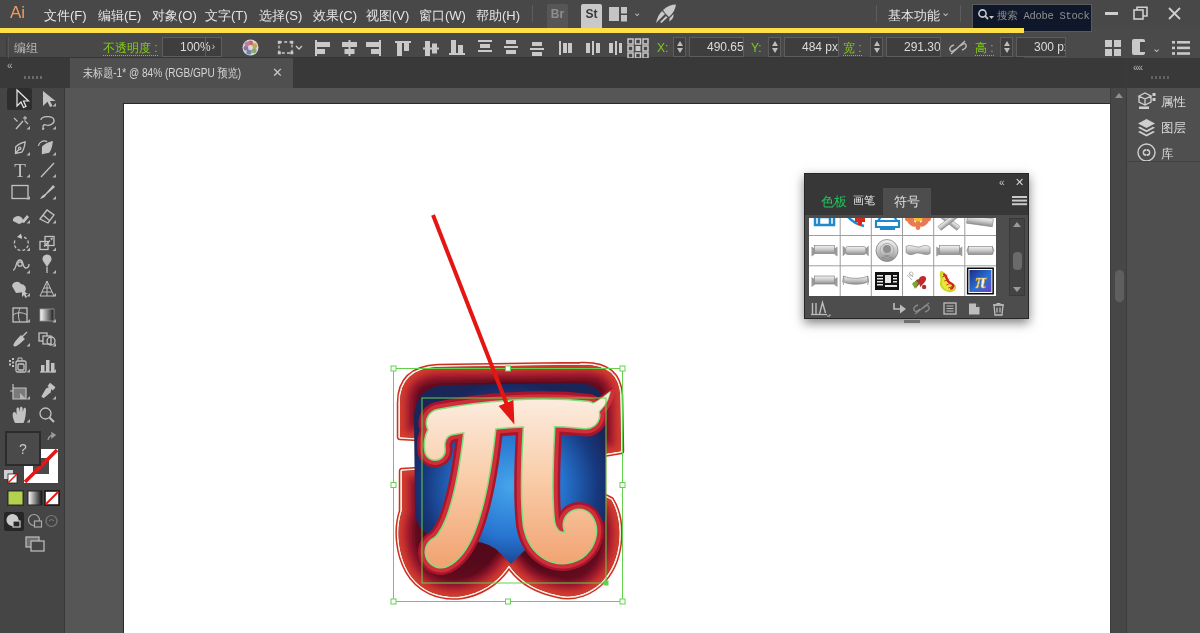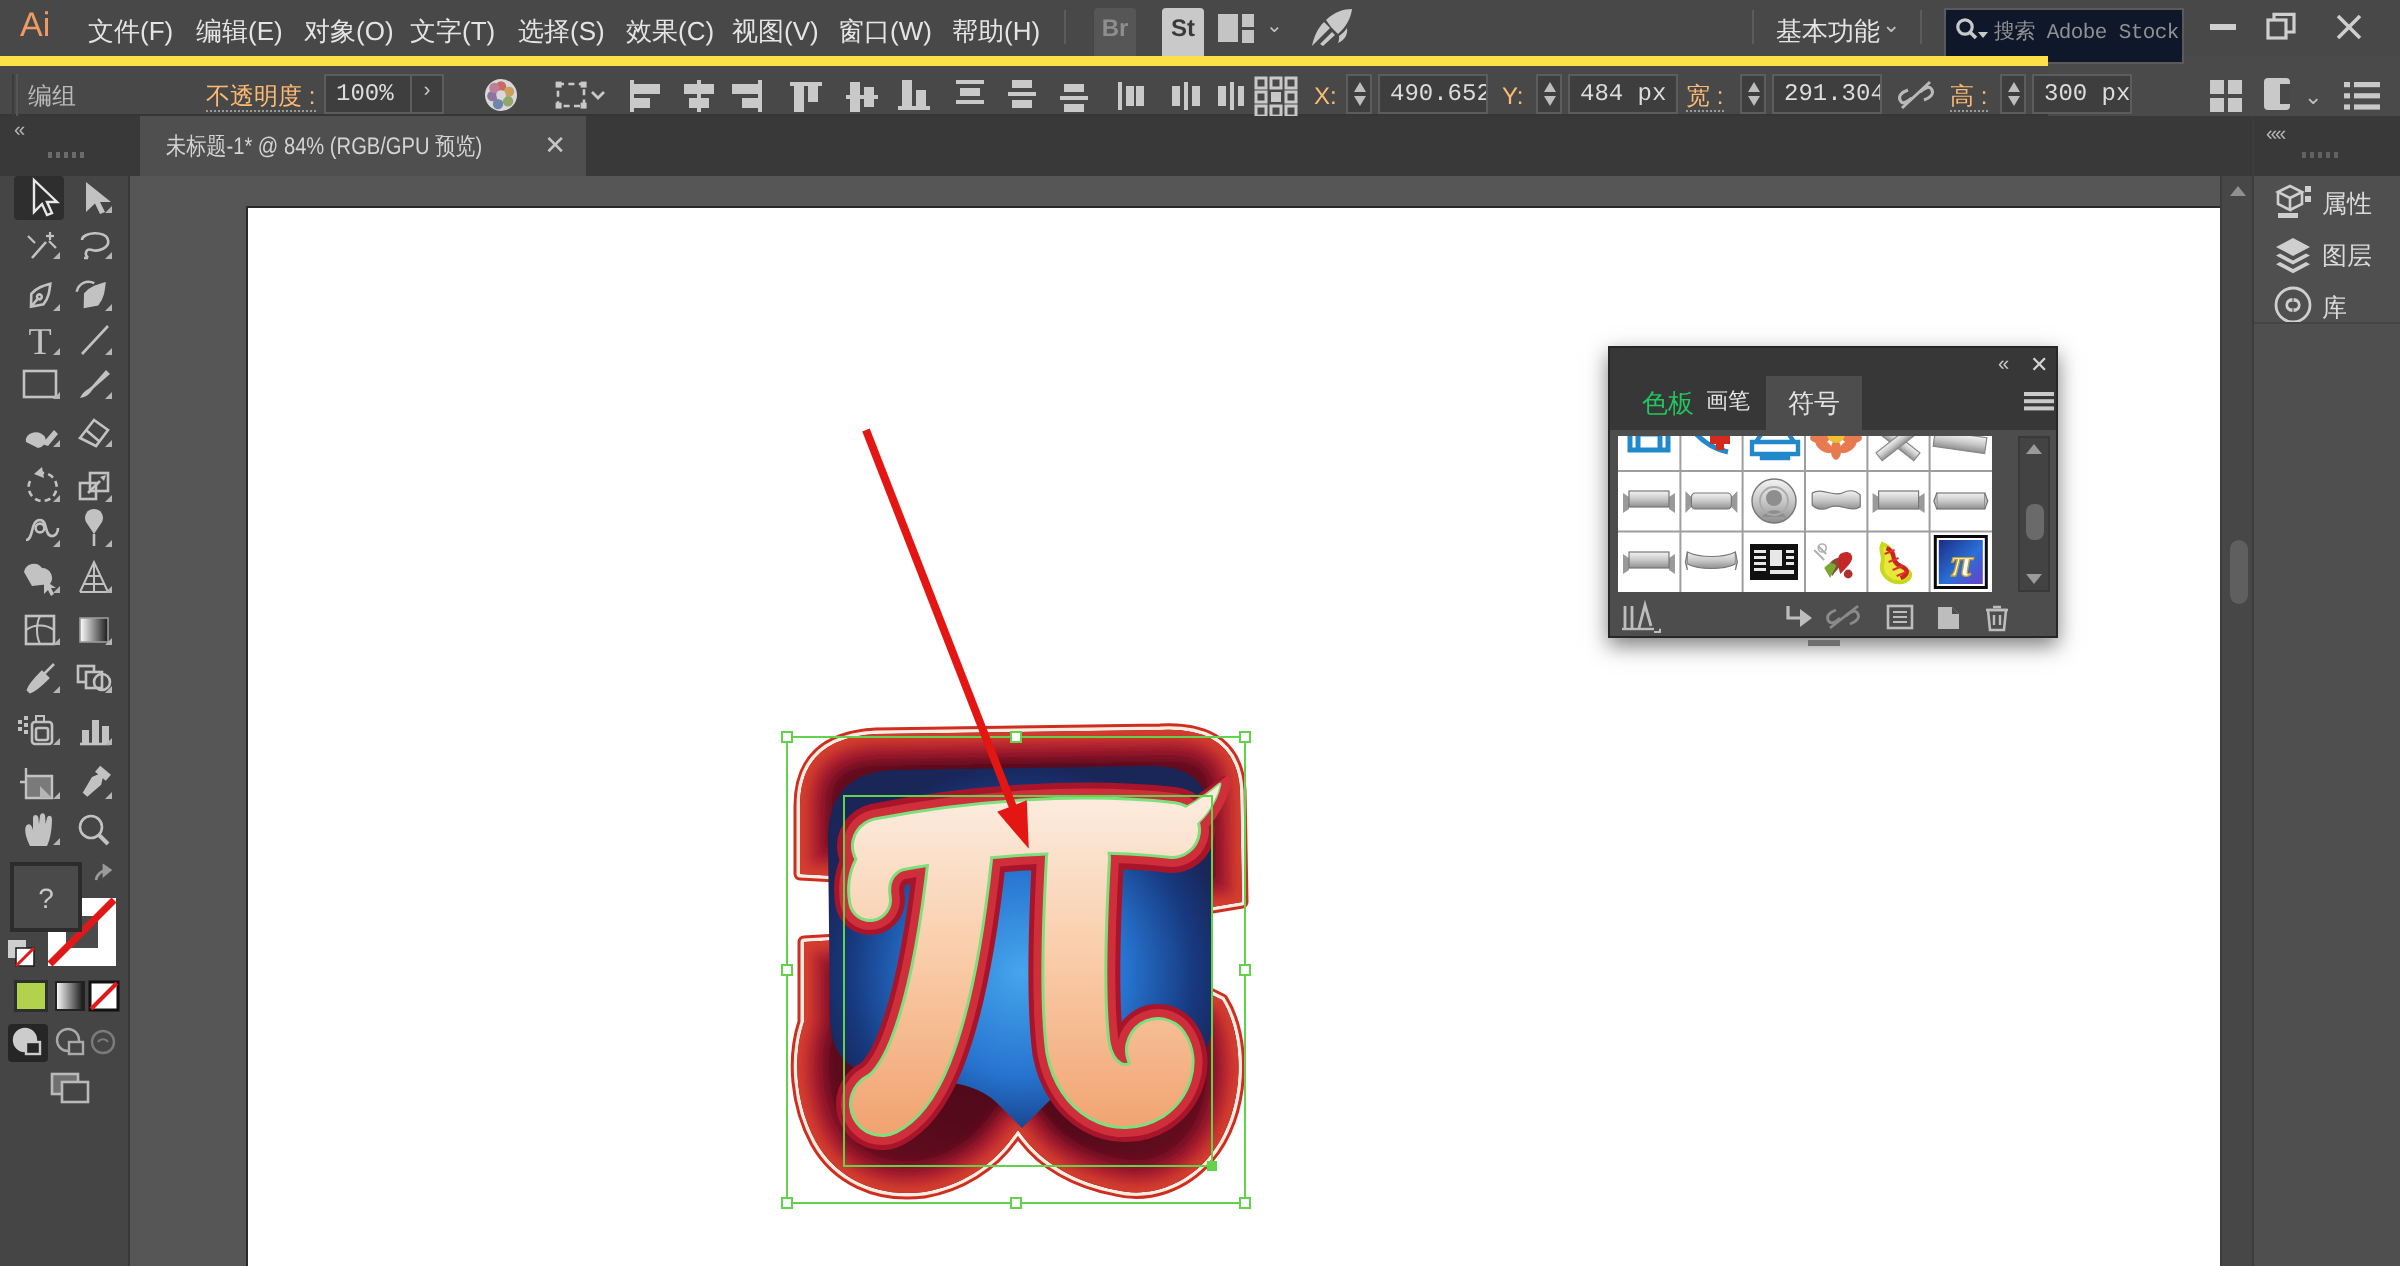--- a/index.html
+++ b/index.html
@@ -8,22 +8,22 @@
 
 #menubar{position:absolute;left:0;top:0;width:1200px;height:28px;background:#484848;font-size:13px}
 #menubar .mi{position:absolute;top:7px;color:#e4e4e4}
 #ailogo{position:absolute;left:10px;top:3px;font-size:17px;font-weight:normal;color:#f09a63;letter-spacing:0px}
 .badge{position:absolute;top:4px;width:21px;height:32px;font-size:12px;font-weight:bold;text-align:center;line-height:20px;border-radius:2px}
 #br{left:547px;background:#565656;color:#8e8e8e}
 #st{left:581px;background:#c9c9c9;color:#3a3a3a}
 #menusep1{position:absolute;left:532px;top:5px;width:1px;height:17px;background:#5c5c5c}
 
 #ctrlbar{position:absolute;left:0;top:28px;width:1024px;height:30px;background:#484848;border-top:5px solid #fde047;border-bottom:1px solid #363636;font-size:12px}
-#ctrlbar .lbl{position:absolute;top:9px;color:#fdba74;line-height:12px}
-.valbox{position:absolute;top:4px;height:20px;background:#3e3e3e;border:1px solid #5d5d5d;color:#dcdcdc;font-family:Liberation Mono, monospace;font-size:12px;line-height:18px;padding-left:5px;overflow:hidden;white-space:nowrap}
+#ctrlbar .lbl{position:absolute;top:9px;color:#84cc16;line-height:12px}
+.valbox{position:absolute;top:4px;height:20px;background:#3e3e3e;border:1px solid #5d5d5d;color:#dcdcdc;font-family:Liberation Sans, sans-serif;font-size:12px;line-height:18px;padding-left:17px;overflow:hidden;white-space:nowrap}
 .spin{position:absolute;top:4px;width:13px;height:20px;background:#3e3e3e;border:1px solid #5d5d5d}
 .spin:before{content:"";position:absolute;left:3px;top:3px;border-left:3.5px solid transparent;border-right:3.5px solid transparent;border-bottom:5px solid #bdbdbd}
 .spin:after{content:"";position:absolute;left:3px;bottom:3px;border-left:3.5px solid transparent;border-right:3.5px solid transparent;border-top:5px solid #bdbdbd}
 .dotted{border-bottom:1px dotted #9a9a9a;padding-bottom:1px}
 
 #tabbar{position:absolute;left:0;top:58px;width:1200px;height:30px;background:#393939}
 #doctab{position:absolute;left:70px;top:58px;width:223px;height:30px;background:#4f4f4f;color:#d4d4d4;font-size:12px;line-height:30px;padding-left:13px;padding-right:26px;white-space:nowrap;overflow:hidden}
 #doctab .x{position:absolute;right:10px;top:0;color:#c6c6c6;font-size:13px}
 
 #leftcol{position:absolute;left:0;top:88px;width:65px;height:545px;background:#454545;border-right:1px solid #383838}

